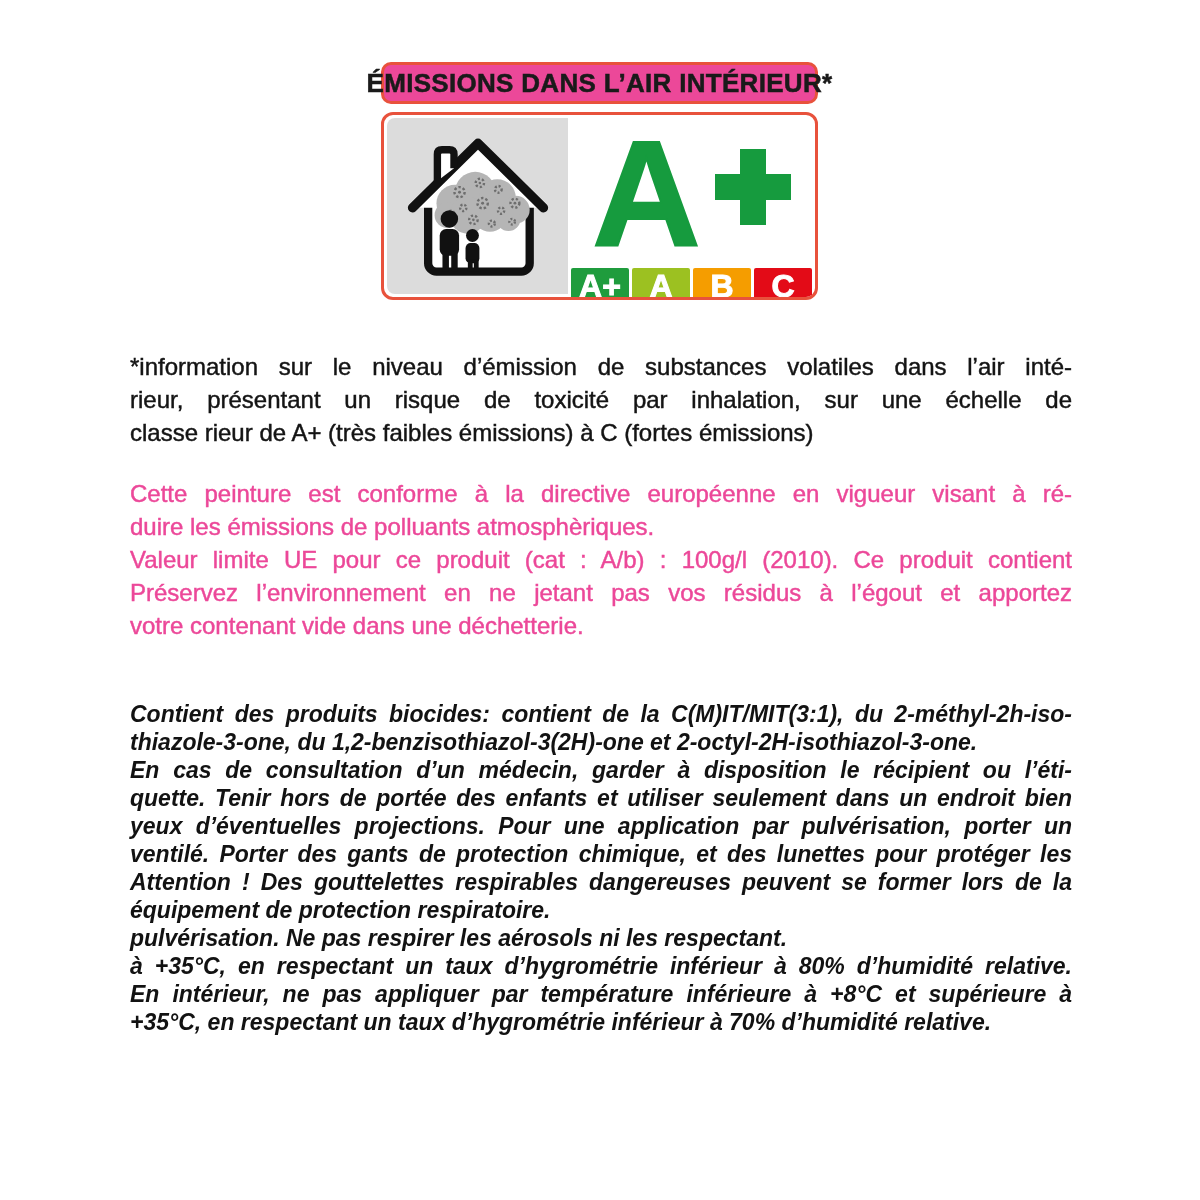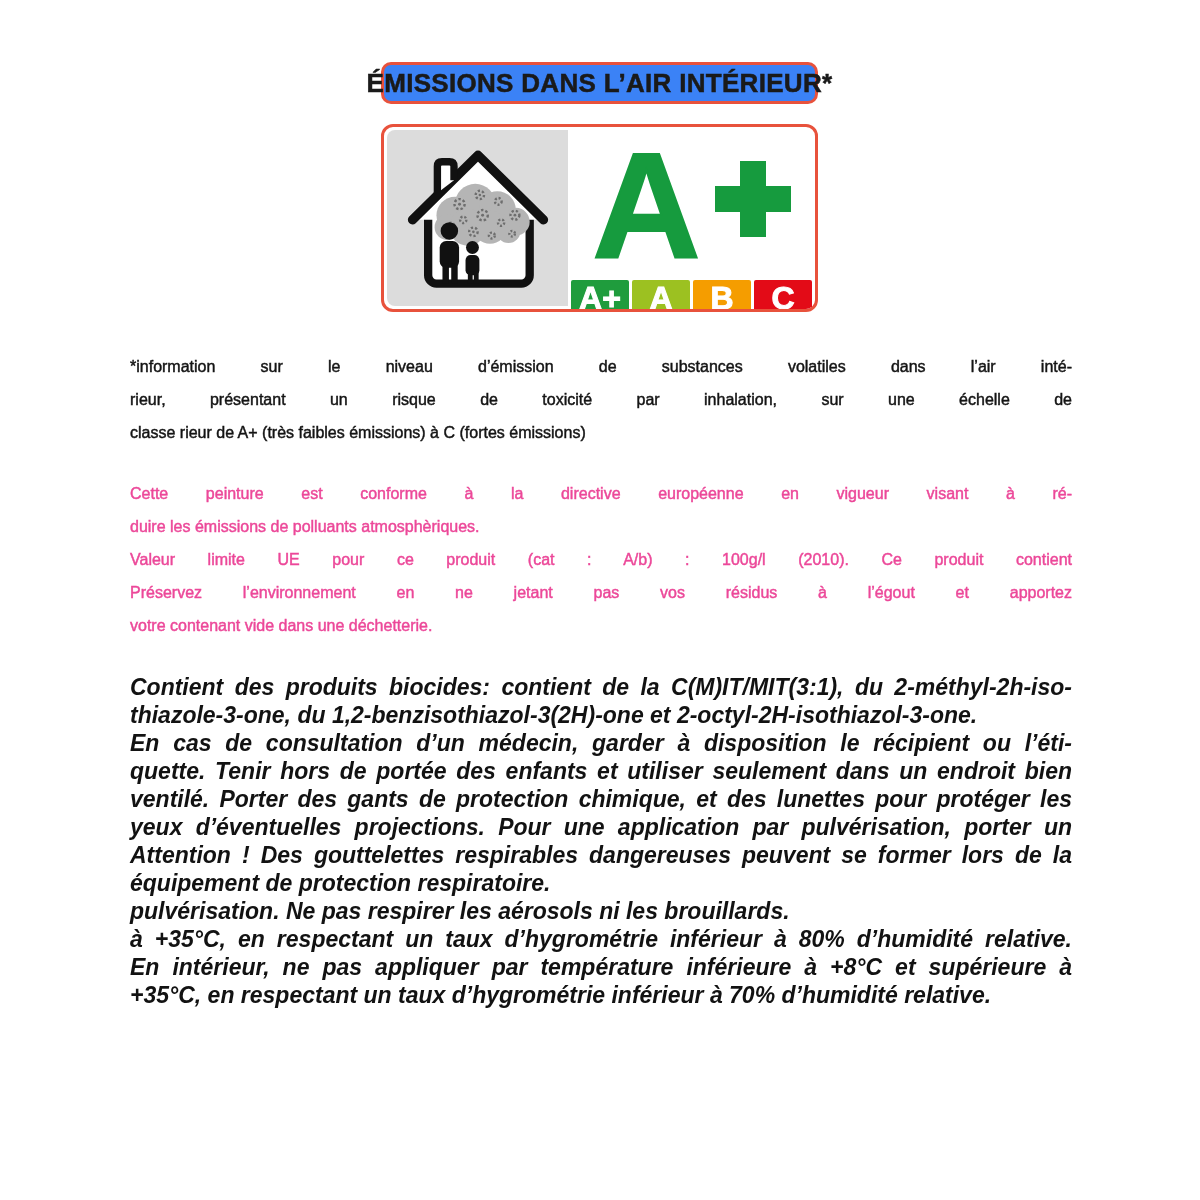--- a/index.html
+++ b/index.html
@@ -4,22 +4,22 @@
 <style>
   html,body{margin:0;padding:0;}
   body{
     width:1200px;height:1200px;background:#ffffff;position:relative;
     font-family:"Liberation Sans",sans-serif;overflow:hidden;
     -webkit-font-smoothing:antialiased;
   }
   .air-label{position:absolute;left:381px;top:62px;width:437px;}
   .label-header{
     box-sizing:border-box;height:42px;border:3px solid var(--border-red,#e8523c);
-    border-radius:10px;background:#3b82f6;display:flex;align-items:center;justify-content:center;
-    margin-bottom:20px;
+    border-radius:10px;background:#ec4899;display:flex;align-items:center;justify-content:center;
+    margin-bottom:8px;
   }
   .label-header span{
     font-size:26px;font-weight:700;color:#1a1a1a;letter-spacing:.3px;white-space:nowrap;
     -webkit-text-stroke:.5px #1a1a1a;
   }
   .label-main{
     box-sizing:border-box;height:188px;border:3px solid var(--border-red,#e8523c);
     border-radius:12px;background:#fff;display:flex;gap:3px;padding:3px;overflow:hidden;
   }
   .house-panel{
@@ -35,26 +35,26 @@
   }
   .big-plus{width:76px;height:76px;position:relative;top:-6px;flex:none;}
   .big-plus::before{content:"";position:absolute;left:0;top:25px;width:76px;height:26px;background:var(--green,#169b3e);}
   .big-plus::after{content:"";position:absolute;top:0;left:25px;width:26px;height:76px;background:var(--green,#169b3e);}
   .scale-row{height:45px;display:flex;gap:3px;}
   .scale-box{
     flex:1;display:flex;align-items:center;justify-content:center;border-radius:2px;
     color:#fff;font-weight:700;font-size:32px;-webkit-text-stroke:1px #fff;
   }
   .para{position:absolute;left:130px;width:942px;color:#161616;}
-  .para .line{font-size:16px;line-height:33px;white-space:normal;}
+  .para .line{font-size:24px;line-height:33px;white-space:normal;}
   .para .line.j{text-align:justify;text-align-last:justify;}
   .para-footnote{top:350px;color:#141414;}
   .para-footnote .line,.para-conformity .line{-webkit-text-stroke:.45px currentColor;}
   .para-conformity{top:477px;color:#ec4899;}
-  .para-biocides{top:673px;color:#121212;font-style:italic;font-weight:700;}
+  .para-biocides{top:700px;color:#121212;font-style:italic;font-weight:700;}
   .para-biocides .line{font-size:23px;line-height:28px;}
 </style>
 </head>
 <body>
 
 <div class="air-label">
   <div class="label-header">
     <span>ÉMISSIONS DANS L’AIR INTÉRIEUR*</span>
   </div>
   <div class="label-main">
@@ -137,21 +137,21 @@
     <div class="line">duire les émissions de polluants atmosphèriques.</div>
     <div class="line j">Valeur limite UE pour ce produit (cat : A/b) : 100g/l (2010). Ce produit contient</div>
     <div class="line j">Préservez l’environnement en ne jetant pas vos résidus à l’égout et apportez</div>
     <div class="line">votre contenant vide dans une déchetterie.</div>
   </div>
 <div class="para para-biocides">
     <div class="line j">Contient des produits biocides: contient de la C(M)IT/MIT(3:1), du 2-méthyl-2h-iso-</div>
     <div class="line">thiazole-3-one, du 1,2-benzisothiazol-3(2H)-one et 2-octyl-2H-isothiazol-3-one.</div>
     <div class="line j">En cas de consultation d’un médecin, garder à disposition le récipient ou l’éti-</div>
     <div class="line j">quette. Tenir hors de portée des enfants et utiliser seulement dans un endroit bien</div>
+    <div class="line j">yeux d’éventuelles projections. Pour une application par pulvérisation, porter un</div>
     <div class="line j">ventilé. Porter des gants de protection chimique, et des lunettes pour protéger les</div>
-    <div class="line j">yeux d’éventuelles projections. Pour une application par pulvérisation, porter un</div>
     <div class="line j">Attention ! Des gouttelettes respirables dangereuses peuvent se former lors de la</div>
     <div class="line">équipement de protection respiratoire.</div>
-    <div class="line">pulvérisation. Ne pas respirer les aérosols ni les brouillards.</div>
+    <div class="line">pulvérisation. Ne pas respirer les aérosols ni les respectant.</div>
     <div class="line j">à +35°C, en respectant un taux d’hygrométrie inférieur à 80% d’humidité relative.</div>
     <div class="line j">En intérieur, ne pas appliquer par température inférieure à +8°C et supérieure à</div>
     <div class="line">+35°C, en respectant un taux d’hygrométrie inférieur à 70% d’humidité relative.</div>
   </div>
 
 </body></html>

